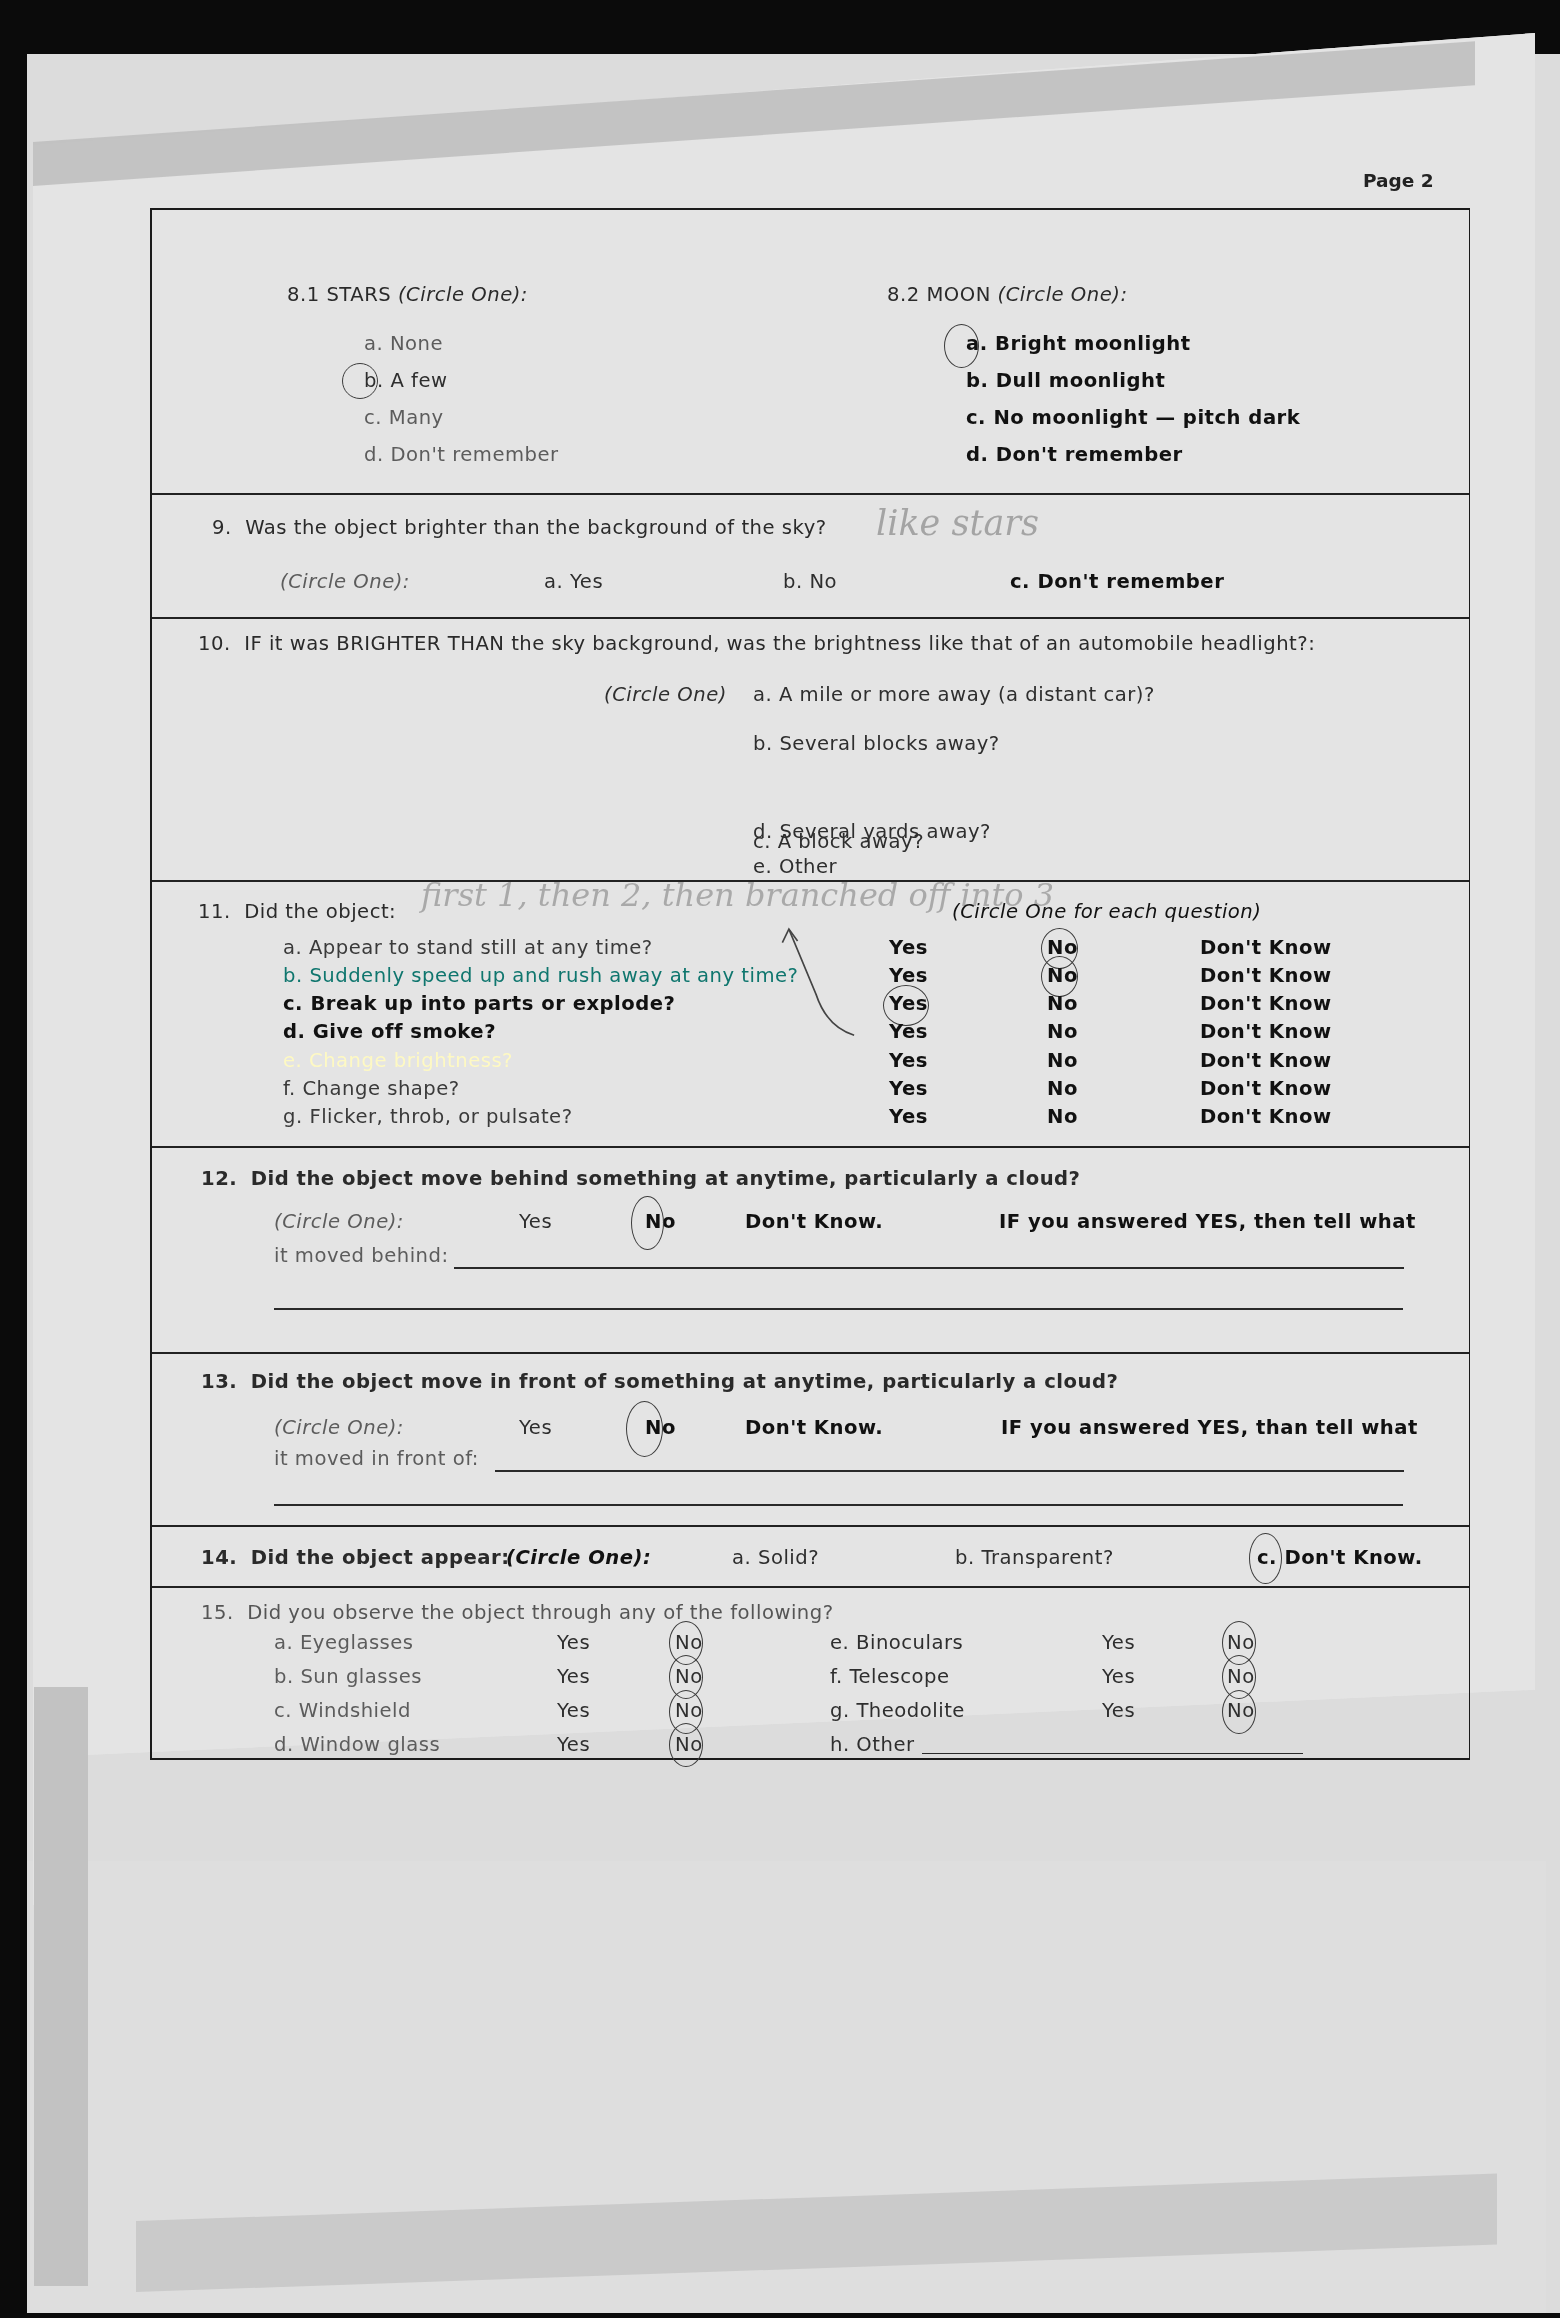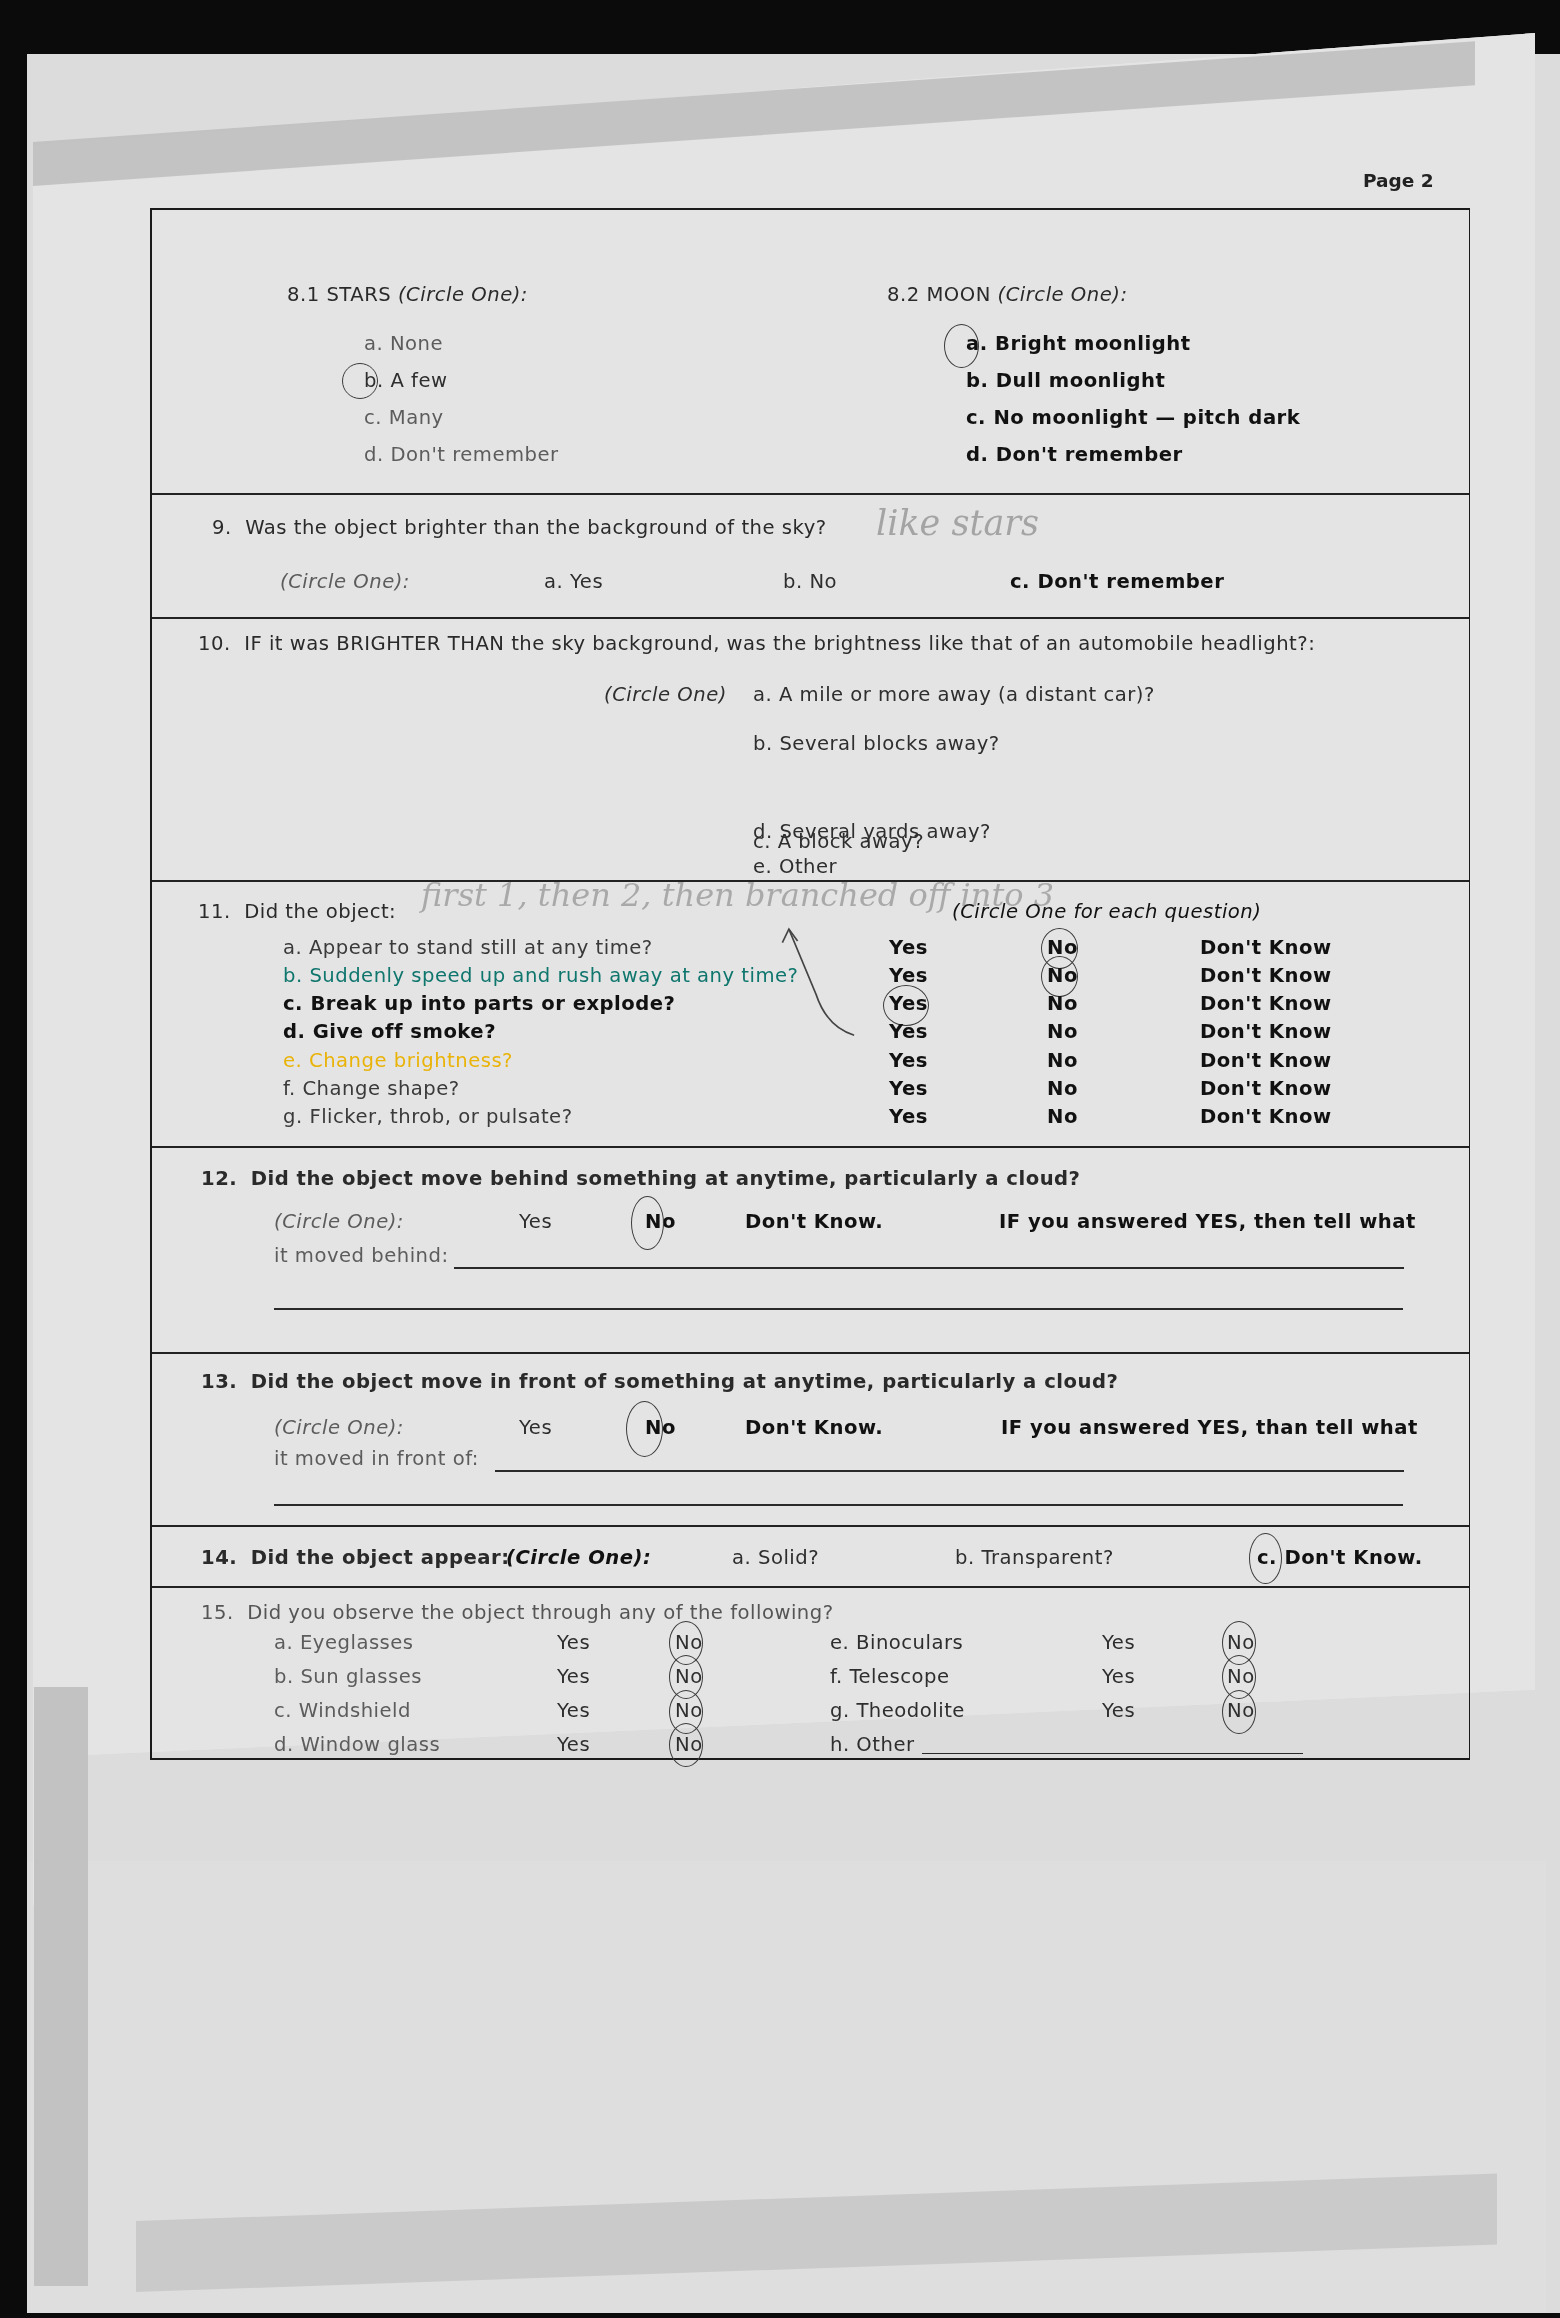--- a/index.html
+++ b/index.html
@@ -159,21 +159,21 @@
         <div class="opt dark" style="left: 1048px; top: 84px;">Don't Know</div>
         <div class="opt dark" style="left: 131px; top: 112px;">c.  Break up into parts or explode?</div>
         <div class="opt dark" style="left: 737px; top: 112px;">Yes</div>
         <div class="circle" style="left: 731px; top: 105px; width: 44px; height: 39px;"></div>
         <div class="opt dark" style="left: 895px; top: 112px;">No</div>
         <div class="opt dark" style="left: 1048px; top: 112px;">Don't Know</div>
         <div class="opt dark" style="left: 131px; top: 140px;">d.  Give off smoke?</div>
         <div class="opt dark" style="left: 737px; top: 140px;">Yes</div>
         <div class="opt dark" style="left: 895px; top: 140px;">No</div>
         <div class="opt dark" style="left: 1048px; top: 140px;">Don't Know</div>
-        <div class="opt" style="color: #eab308; left: 131px; top: 169px;">e.  Change brightness?</div>
+        <div class="opt" style="color: #fef9c3; left: 131px; top: 169px;">e.  Change brightness?</div>
         <div class="opt dark" style="left: 737px; top: 169px;">Yes</div>
         <div class="opt dark" style="left: 895px; top: 169px;">No</div>
         <div class="opt dark" style="left: 1048px; top: 169px;">Don't Know</div>
         <div class="opt" style="color: rgb(58, 58, 58); left: 131px; top: 197px;">f.  Change shape?</div>
         <div class="opt dark" style="left: 737px; top: 197px;">Yes</div>
         <div class="opt dark" style="left: 895px; top: 197px;">No</div>
         <div class="opt dark" style="left: 1048px; top: 197px;">Don't Know</div>
         <div class="opt" style="color: rgb(58, 58, 58); left: 131px; top: 225px;">g.  Flicker, throb, or pulsate?</div>
         <div class="opt dark" style="left: 737px; top: 225px;">Yes</div>
         <div class="opt dark" style="left: 895px; top: 225px;">No</div>

